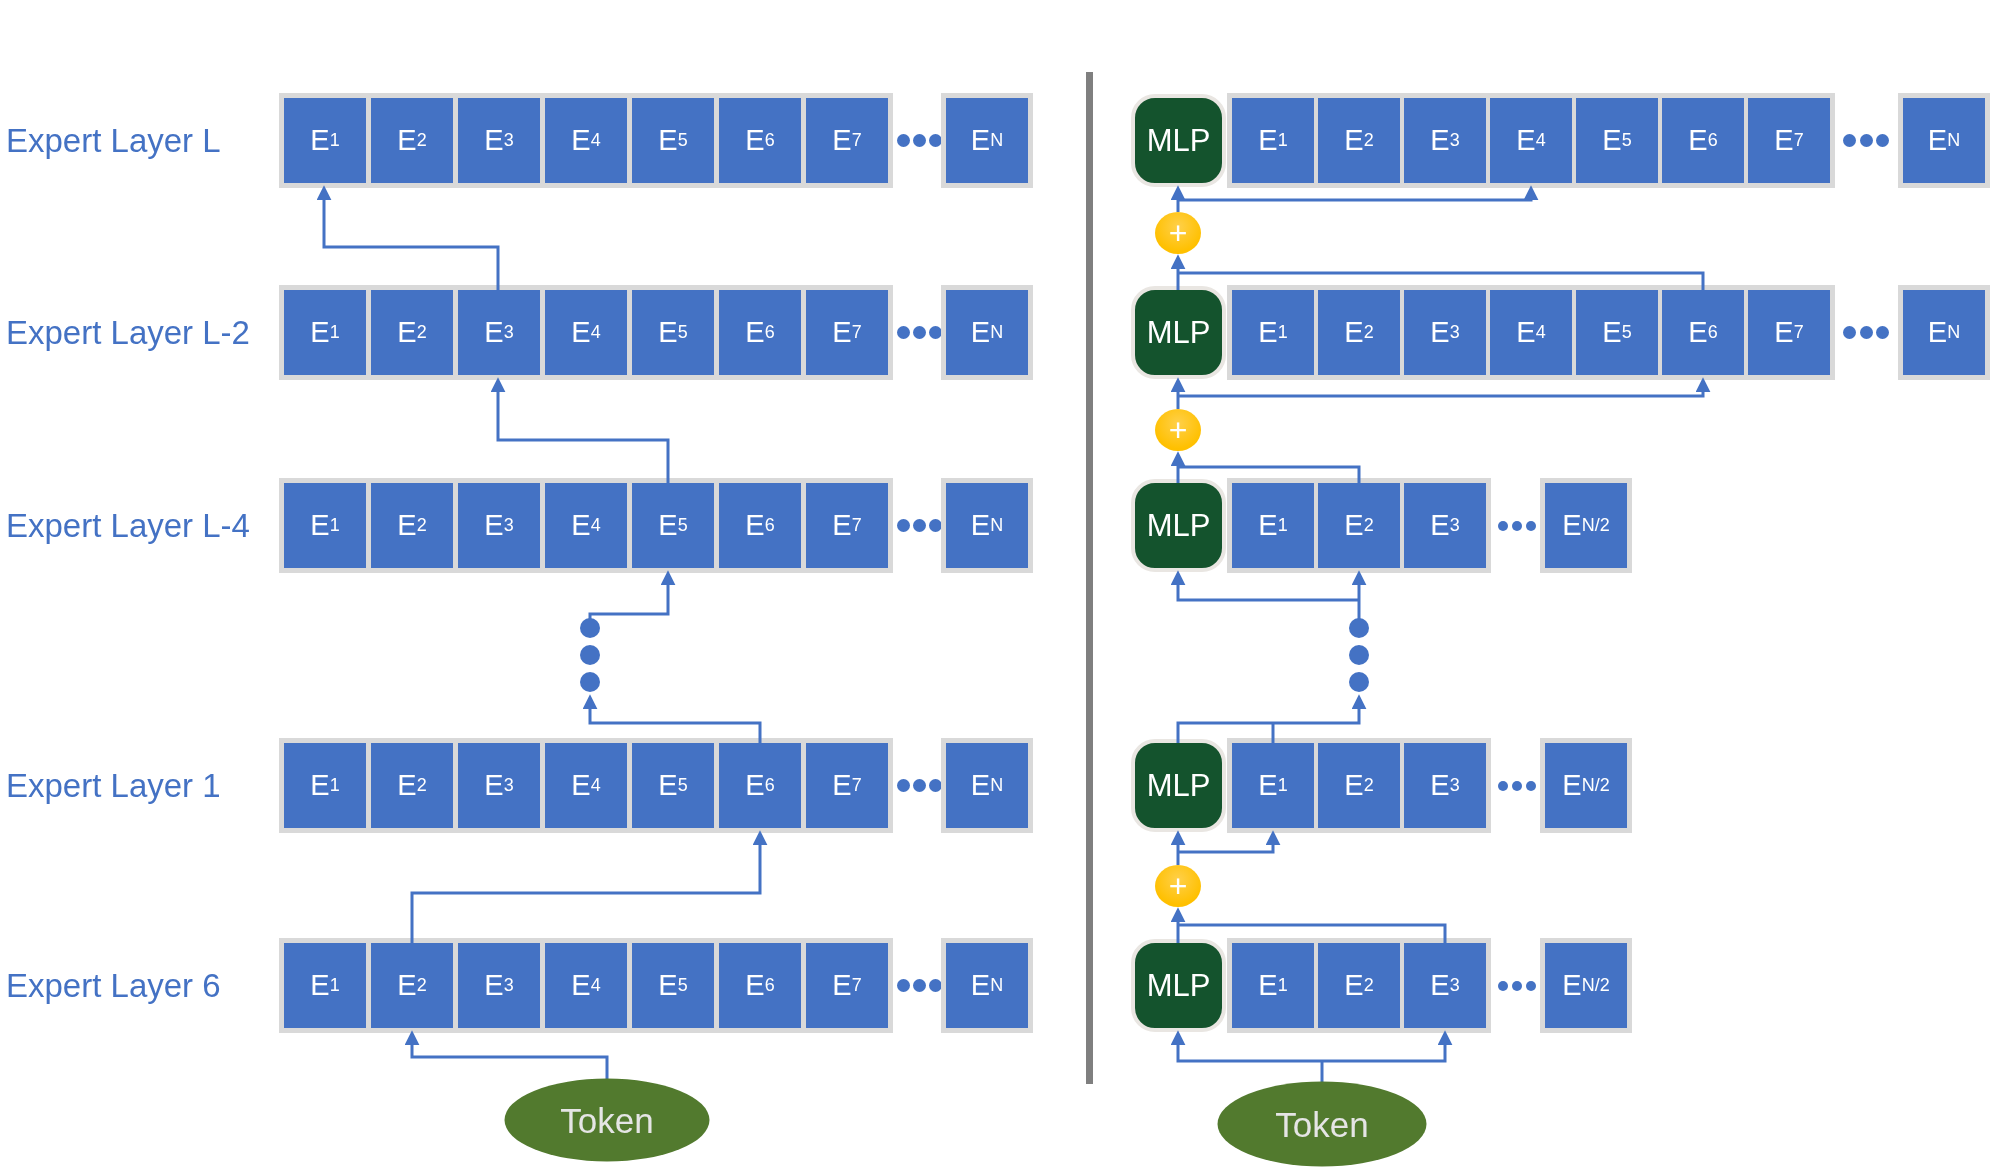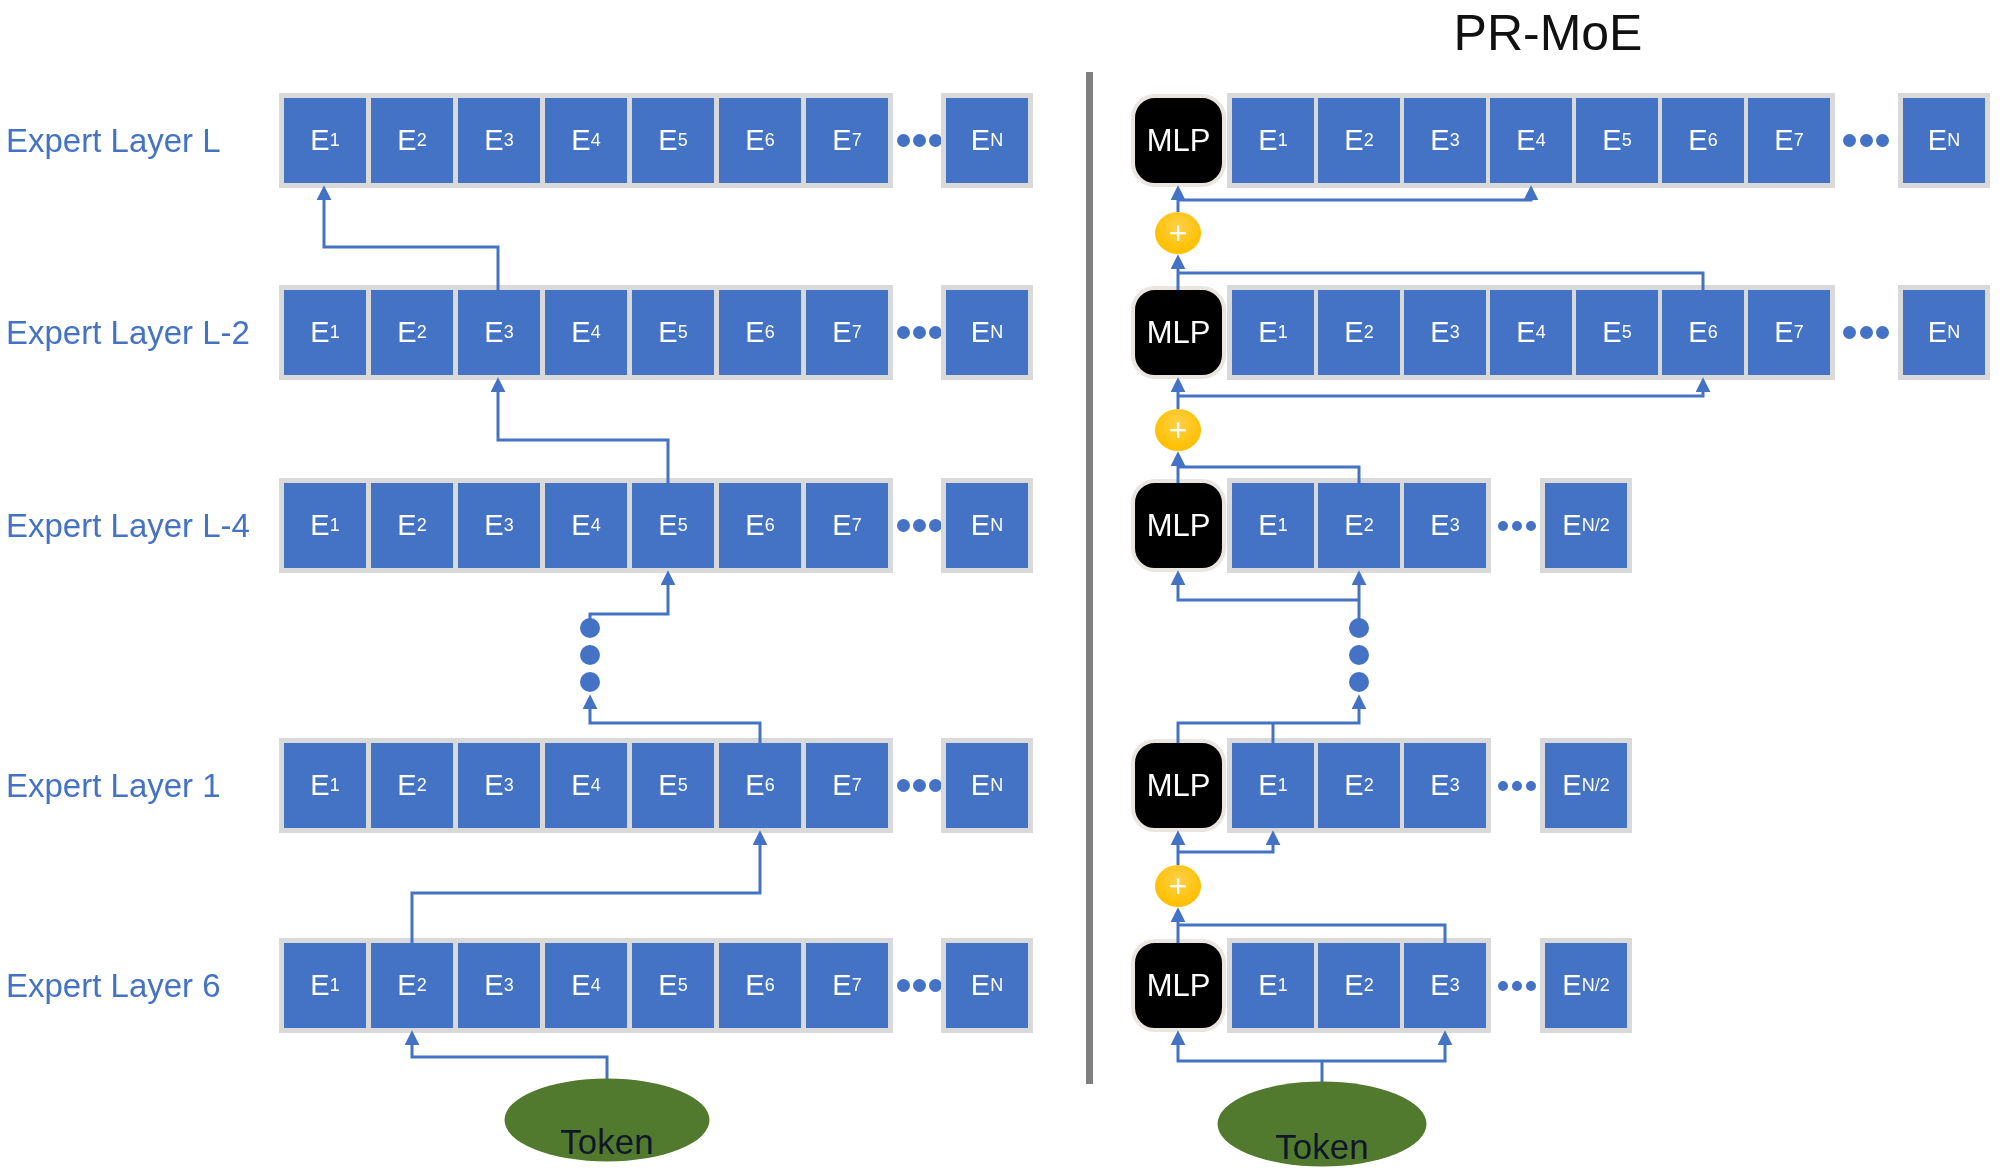--- a/index.html
+++ b/index.html
@@ -10,38 +10,37 @@
   .row-label{position:absolute;left:6px;transform:translateY(-50%);font-size:33px;color:#4472C4;
          white-space:nowrap;}
   .strip{position:absolute;background:#D9D9D9;}
   .ebox{position:absolute;background:#4472C4;color:#ffffff;display:flex;align-items:center;
         justify-content:center;font-size:29px;}
   .ebox sub{font-size:0.62em;}
   .en-wrap{position:absolute;background:#D9D9D9;}
   .en-inner{position:absolute;left:5px;top:5px;background:#4472C4;color:#ffffff;display:flex;
         align-items:center;justify-content:center;font-size:29px;}
   .en-inner sub{font-size:0.62em;}
-  .mlp{position:absolute;box-sizing:border-box;background:#000000;border:4px solid #E9E6E2;
+  .mlp{position:absolute;box-sizing:border-box;background:#14532d;border:4px solid #E9E6E2;
        border-radius:24px;color:#ffffff;display:flex;align-items:center;justify-content:center;
        font-size:31px;}
   .plus{position:absolute;width:46px;height:42px;transform:translate(-50%,-50%);
         background:radial-gradient(circle at 50% 35%,#FFD04A,#FFC000 70%);border-radius:50%;
         color:#ffffff;font-size:32px;display:flex;align-items:center;justify-content:center;}
   .token{position:absolute;transform:translate(-50%,-50%);background:#527A2E;border-radius:50%;
-        color:#0f172a;font-size:35px;display:flex;align-items:flex-end;justify-content:center;}
+        color:#e5e5e5;font-size:35px;display:flex;align-items:center;justify-content:center;}
   .hdots{position:absolute;display:flex;align-items:center;justify-content:space-between;}
   .hdots .d{background:#4472C4;border-radius:50%;}
   .divider{position:absolute;background:#7F7F7F;}
   svg#wires{position:absolute;left:0;top:0;pointer-events:none;}
 </style>
 </head>
 <body>
 
 <div id="stage">
-  <div class="title" style="left:1548px">PR-MoE</div>
 
   <div class="divider" style="left:1086px;top:72px;width:7px;height:1012px"></div>
 
   <div id="rows-root">
       <div class="row-label" style="top: 140.5px;">Expert Layer L</div>
       <div class="strip" style="left: 279px; top: 93px; width: 614px; height: 95px;"></div>
       <div class="ebox" style="left: 284px; top: 98px; width: 82px; height: 85px;">
         <span>E</span>
         <sub>1</sub>
       </div>

